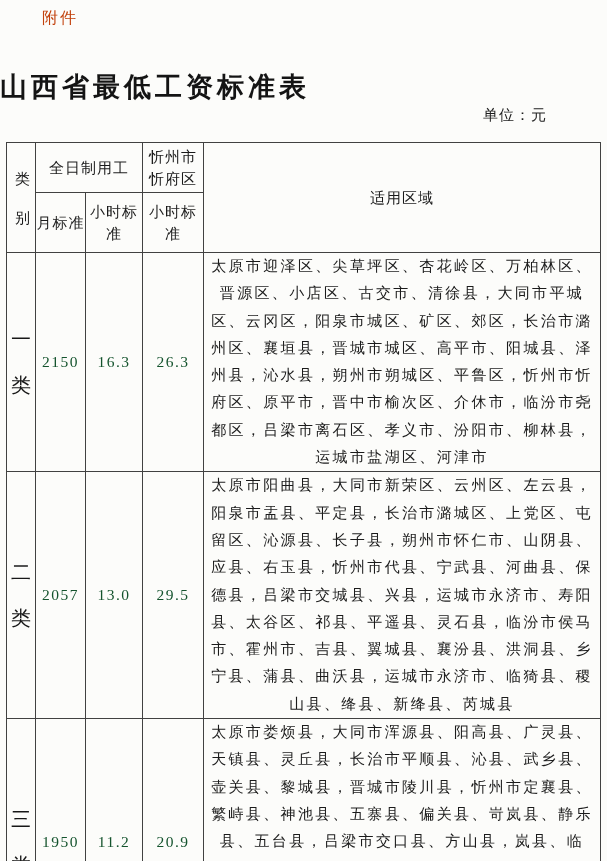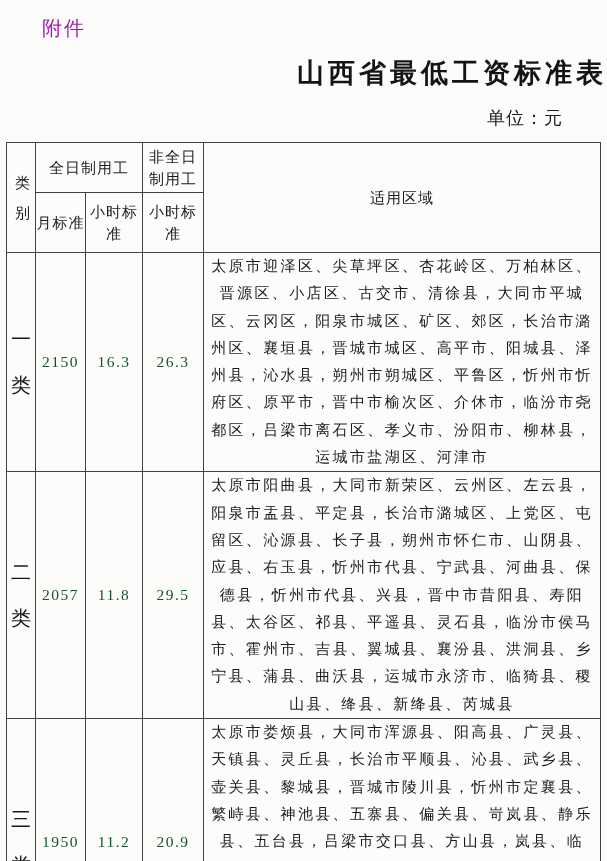--- a/index.html
+++ b/index.html
@@ -5,33 +5,33 @@
   html,body{margin:0;padding:0;}
   body{
     width:607px;height:861px;
     background:#fcfcfa;
     position:relative;
     overflow:hidden;
     color:#1c1c1c;
     font-family:"Liberation Serif","DejaVu Serif",serif;
   }
   .attachment{
-    position:absolute;left:42px;top:15px;
+    position:absolute;left:42px;top:8px;
     font-family:"Liberation Sans","DejaVu Sans",sans-serif;
-    font-size:20px;color:#a21caf;letter-spacing:2px;
+    font-size:16px;color:#c2410c;letter-spacing:2px;
   }
   .doc-title{
-    position:absolute;top:37px;left:0;width:100%;
-    text-align:right;
+    position:absolute;top:51px;left:0;width:100%;
+    text-align:left;
     font-family:"DejaVu Serif","Liberation Serif",serif;
     font-weight:bold;font-size:27px;letter-spacing:4px;color:#141414;
   }
   .unit-note{
-    position:absolute;top:106px;right:44px;
-    font-size:18px;color:#1c1c1c;letter-spacing:1px;
+    position:absolute;top:106px;right:60px;
+    font-size:15px;color:#1c1c1c;letter-spacing:1px;
   }
   table.wage-table{
     position:absolute;top:142px;left:6px;
     width:594px;
     border-collapse:collapse;table-layout:fixed;
     background:transparent;
   }
   .wage-table th,.wage-table td{
     border:1.6px solid #414141;
     padding:0;
@@ -48,21 +48,21 @@
     font-family:"Liberation Sans","DejaVu Sans",sans-serif;
     font-size:15px;color:#1a1a1a;letter-spacing:1px;
     line-height:22px;
   }
   .wrap3{word-break:break-all;padding:0 6px;}
   .vtext{
     width:1em;margin:0 auto;
     word-break:break-all;
     letter-spacing:0;
   }
-  .cat-head .vtext{line-height:30px;margin-left:8px;}
+  .cat-head .vtext{line-height:39px;margin-left:8px;}
   .cat-body .vtext{
     line-height:46px;
     font-size:20px;color:#171717;
   }
   .num-cell{
     font-size:15.5px;letter-spacing:1.5px;color:#14532d;
   }
   .region-cell{
     text-align:justify;
     padding:9px 9px 8px 10px;
@@ -90,21 +90,21 @@
     <col style="width:57px">
     <col style="width:61px">
     <col style="width:397px">
   </colgroup>
   <tbody>
     <tr class="hrow1">
       <th rowspan="2" class="head-cell cat-head">
         <div class="vtext">类别</div>
       </th>
       <th colspan="2" class="head-cell">全日制用工</th>
-      <th class="head-cell wrap3">非全日制用工</th>
+      <th class="head-cell wrap3">忻州市忻府区</th>
       <th rowspan="2" class="head-cell">适用区域</th>
     </tr>
     <tr class="hrow2">
       <th class="head-cell wrap3">月标准</th>
       <th class="head-cell wrap3">小时标准</th>
       <th class="head-cell wrap3">小时标准</th>
     </tr>
 
     <tr class="brow1">
       <td class="cat-body">
@@ -114,23 +114,23 @@
       <td class="num-cell">16.3</td>
       <td class="num-cell">26.3</td>
       <td class="region-cell">太原市迎泽区、尖草坪区、杏花岭区、万柏林区、晋源区、小店区、古交市、清徐县，大同市平城区、云冈区，阳泉市城区、矿区、郊区，长治市潞州区、襄垣县，晋城市城区、高平市、阳城县、泽州县，沁水县，朔州市朔城区、平鲁区，忻州市忻府区、原平市，晋中市榆次区、介休市，临汾市尧都区，吕梁市离石区、孝义市、汾阳市、柳林县，运城市盐湖区、河津市</td>
     </tr>
 
     <tr class="brow2">
       <td class="cat-body">
         <div class="vtext">二类</div>
       </td>
       <td class="num-cell">2057</td>
-      <td class="num-cell">11.8</td>
+      <td class="num-cell">13.0</td>
       <td class="num-cell">29.5</td>
-      <td class="region-cell">太原市阳曲县，大同市新荣区、云州区、左云县，阳泉市盂县、平定县，长治市潞城区、上党区、屯留区、沁源县、长子县，朔州市怀仁市、山阴县、应县、右玉县，忻州市代县、宁武县、河曲县、保德县，忻州市代县、兴县，晋中市昔阳县、寿阳县、太谷区、祁县、平遥县、灵石县，临汾市侯马市、霍州市、吉县、翼城县、襄汾县、洪洞县、乡宁县、蒲县、曲沃县，运城市永济市、临猗县、稷山县、绛县、新绛县、芮城县</td>
+      <td class="region-cell">太原市阳曲县，大同市新荣区、云州区、左云县，阳泉市盂县、平定县，长治市潞城区、上党区、屯留区、沁源县、长子县，朔州市怀仁市、山阴县、应县、右玉县，忻州市代县、宁武县、河曲县、保德县，吕梁市交城县、兴县，运城市永济市、寿阳县、太谷区、祁县、平遥县、灵石县，临汾市侯马市、霍州市、吉县、翼城县、襄汾县、洪洞县、乡宁县、蒲县、曲沃县，运城市永济市、临猗县、稷山县、绛县、新绛县、芮城县</td>
     </tr>
 
     <tr class="brow3">
       <td class="cat-body">
         <div class="vtext">三类</div>
       </td>
       <td class="num-cell">1950</td>
       <td class="num-cell">11.2</td>
       <td class="num-cell">20.9</td>
       <td class="region-cell">太原市娄烦县，大同市浑源县、阳高县、广灵县、天镇县、灵丘县，长治市平顺县、沁县、武乡县、壶关县、黎城县，晋城市陵川县，忻州市定襄县、繁峙县、神池县、五寨县、偏关县、岢岚县、静乐县、五台县，吕梁市交口县、方山县，岚县、临县、中阳县、石楼县、文水县，晋中市左权县、和顺县、榆社县，临汾市隰县、古县、汾西县、大宁县、永和县、安泽县、浮山县，运城市闻喜县、平陆县、垣曲县、夏县、万荣县</td>

